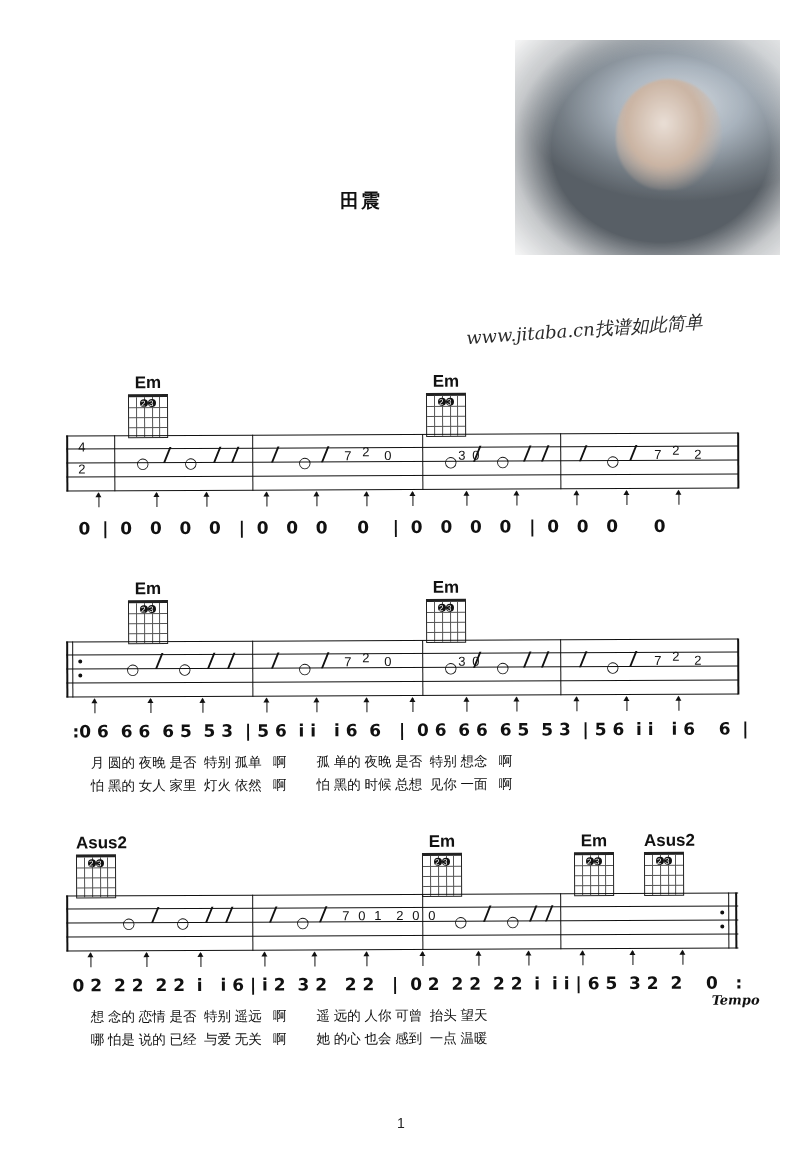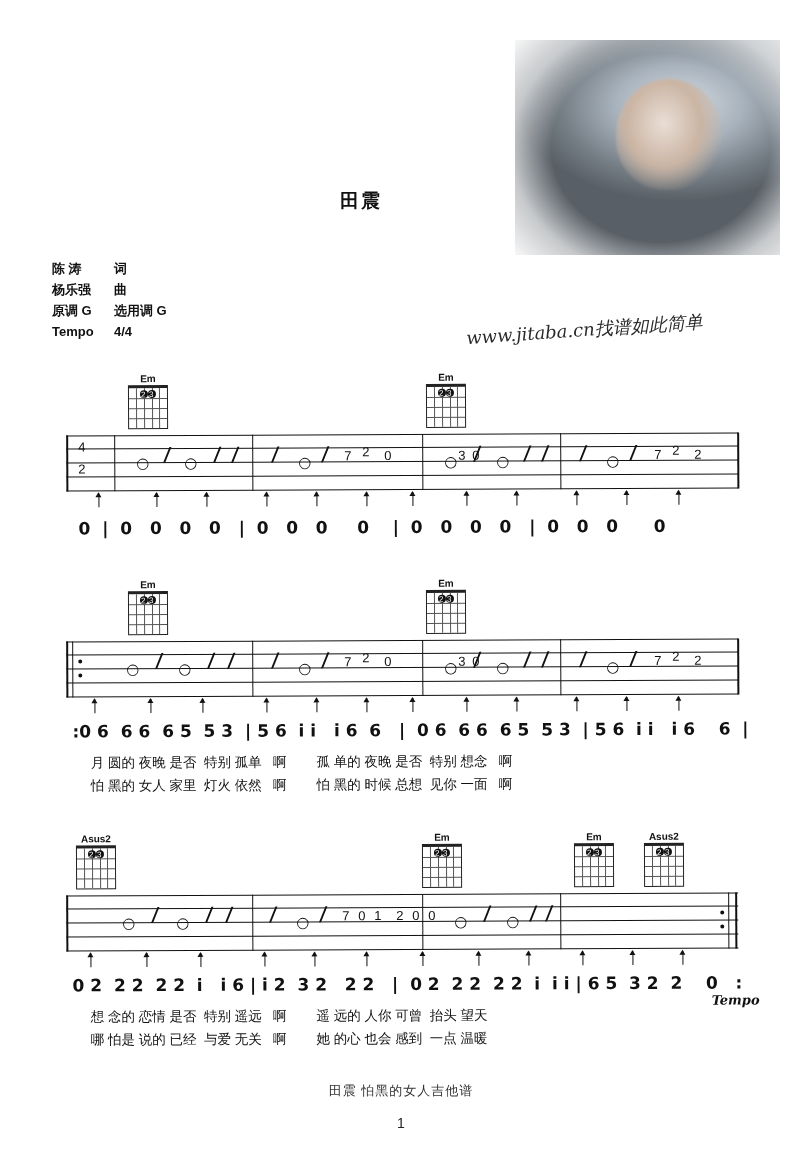--- a/index.html
+++ b/index.html
@@ -63,21 +63,21 @@
   .staff .line.l3{top:41px;}
   .staff .line.l4{top:55px;}
   .bar{position:absolute;top:0;height:56px;width:1px;background:#111;}
   .bar.thick{width:2px;}
   .repeat-dots{position:absolute;width:4px;height:4px;background:#111;border-radius:50%;}
 
   
   .sys-skew{transform:rotate(-0.25deg);}
 
   .chordbox{position:absolute;width:40px;}
-  .chordbox .nm{font-size:10px;font-weight:bold;text-align:center;margin-bottom:1px;}
+  .chordbox .nm{font-size:17px;font-weight:bold;text-align:center;margin-bottom:1px;}
   .chordbox .grid{position:relative;width:38px;height:40px;border:1px solid #222;border-top:3px solid #222;background:#fff;}
   .chordbox .grid .v{position:absolute;top:0;bottom:0;width:1px;background:#555;}
   .chordbox .grid .h{position:absolute;left:0;right:0;height:1px;background:#555;}
   .chordbox .dot{position:absolute;width:8px;height:8px;border-radius:50%;background:#111;}
   .chordbox .fno{position:absolute;font-size:8px;}
 
   .gl{position:absolute;font-size:13px;}
   .note{position:absolute;font-size:15px;font-family:"DejaVu Sans",sans-serif;}
   .arrow{position:absolute;width:1px;height:14px;background:#111;}
   .arrow:before{content:"";position:absolute;top:-1px;left:-3px;border-left:3.5px solid transparent;border-right:3.5px solid transparent;border-bottom:5px solid #111;}
@@ -95,26 +95,20 @@
 </style>
 </head>
 <body>
 
 <div class="page">
 
   <div class="photo"></div>
 
   <div class="artist">田震</div>
 
-  <div class="credits">
-    <div class="row"><span class="lbl" style="width:62px;display:inline-block">陈 涛</span><span>词</span></div>
-    <div class="row"><span class="lbl" style="width:62px;display:inline-block">杨乐强</span><span>曲</span></div>
-    <div class="row"><span class="lbl" style="width:62px;display:inline-block">原调 G</span><span>选用调 G</span></div>
-    <div class="row"><span class="lbl" style="width:62px;display:inline-block">Tempo</span><span>4/4</span></div>
-  </div>
 
   <div class="watermark">www.jitaba.cn找谱如此简单</div>
 
   <div class="system sys-skew" style="top:372px;">
 
     <div class="chordbox" style="left:62px;top:0;">
       <div class="nm">Em</div>
       <div class="grid">
         <div class="v" style="left:7px"></div>
           <div class="v" style="left:15px"></div>
@@ -432,15 +426,14 @@
     </div>
 
     <div class="tabrow" style="top:142px;left:6px;">0 2  2 2  2 2  i   i 6 | i 2  3 2   2 2   |  0 2  2 2  2 2  i  i i | 6 5  3 2  2    0   :</div>
 
     <div class="lyric" style="top:175px;left:24px;">想 念的 恋情 是否  特别 遥远   啊        遥 远的 人你 可曾  抬头 望天</div>
     <div class="lyric" style="top:198px;left:24px;">哪 怕是 说的 已经  与爱 无关   啊        她 的心 也会 感到  一点 温暖</div>
 
     <div class="fine" style="top:162px;left:645px;">Tempo</div>
   </div>
 
-  <div class="footer">田震  怕黑的女人吉他谱</div>
   <div class="pageno">1</div>
 </div>
 
 </body></html>

